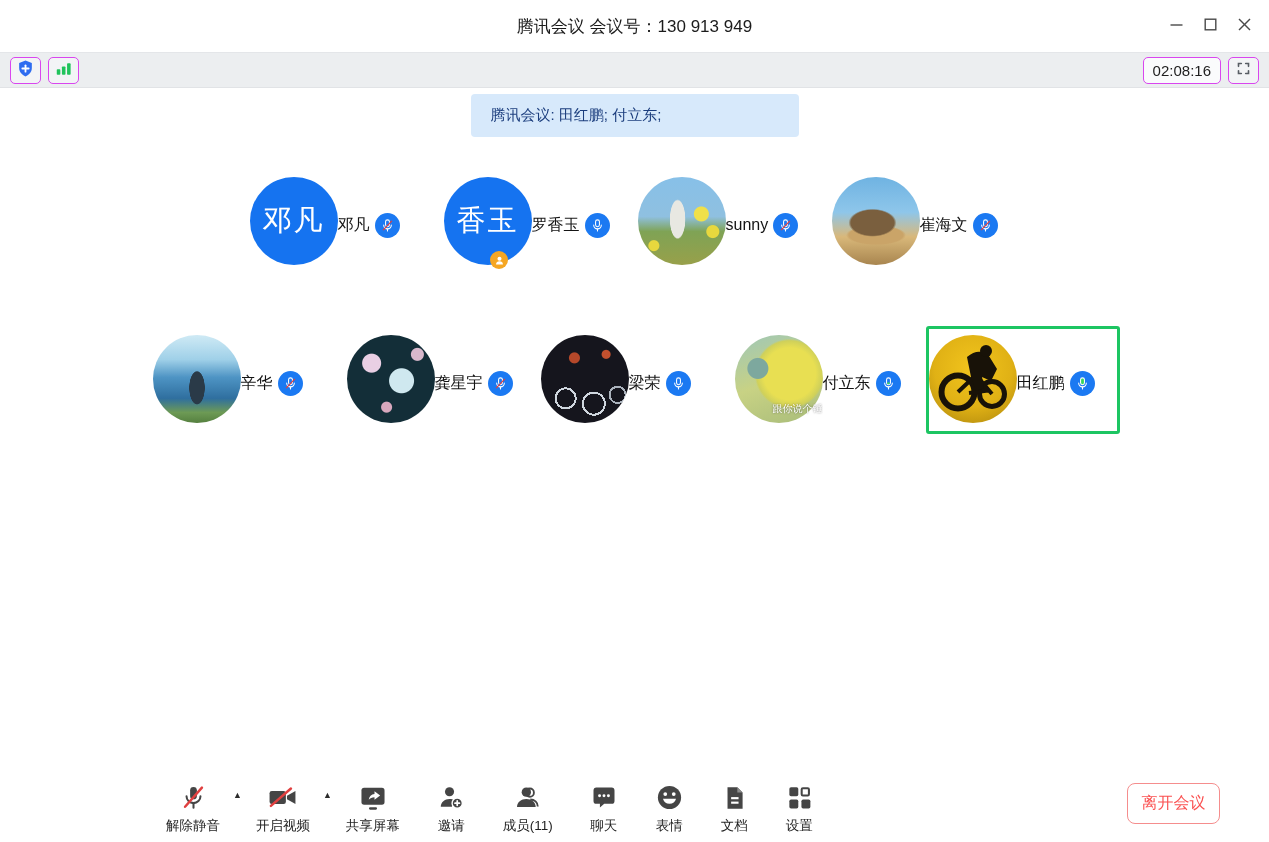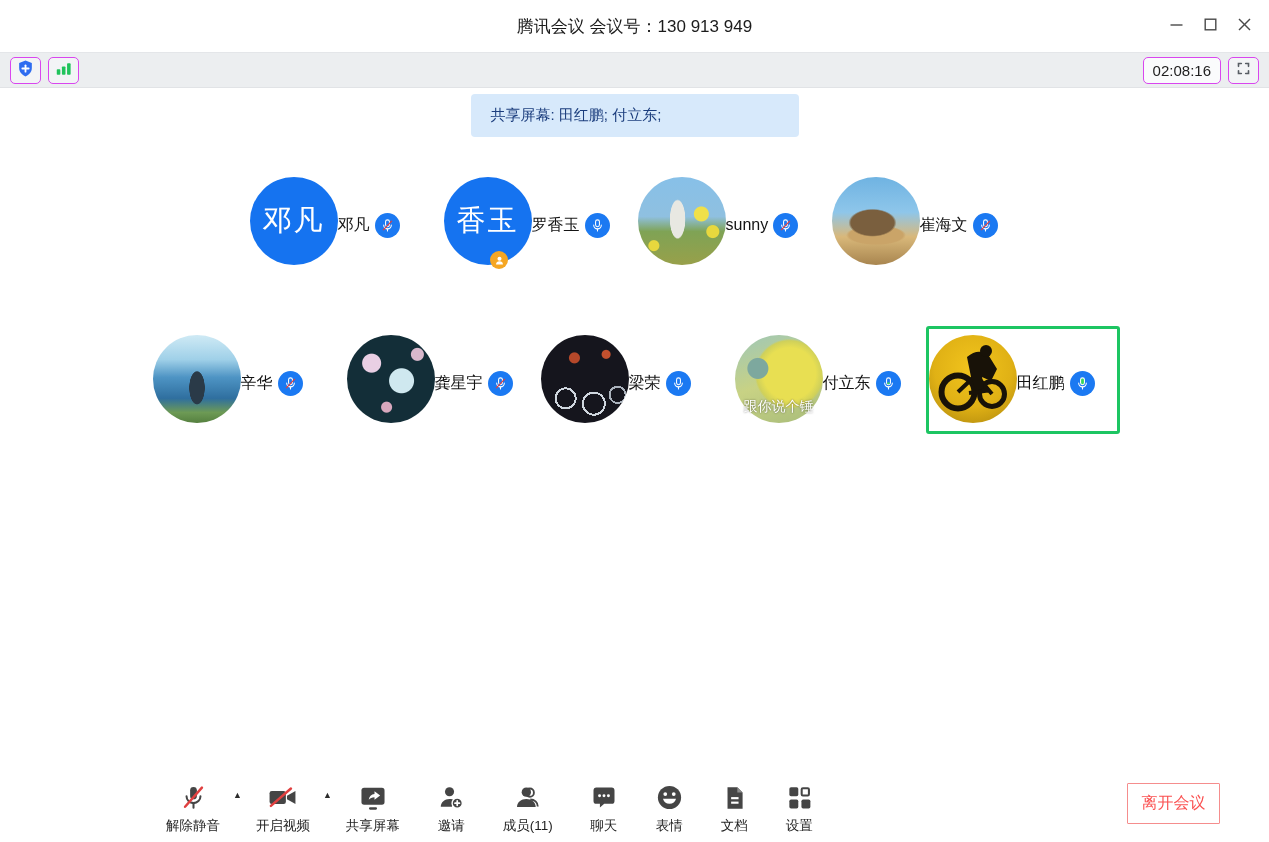--- a/index.html
+++ b/index.html
@@ -27,21 +27,21 @@
   .banner { margin:6px auto 0; width:328px; height:43px; background:#d7e9fb; border-radius:4px; display:flex; align-items:center; padding-left:20px; box-sizing:border-box; }
   .banner span { font-size:15px; color:#1c3e7e; }
 
   
   .grid { margin-top:31px; display:flex; flex-direction:column; gap:50px; }
   .grid-row { display:flex; justify-content:center; }
   .tile { width:194px; box-sizing:border-box; border:3px solid transparent; border-radius:3px; padding:6px 0 8px; display:flex; align-items:center; cursor:default; }
   .tile.active { border-color:#1dc562; }
   .avatar { position:relative; width:88px; height:88px; border-radius:50%; display:flex; align-items:center; justify-content:center; flex:none; }
   .initials { color:#fff; font-size:29px; letter-spacing:2px; }
-  .avatar-caption { position:absolute; bottom:7px; left:0; right:0; text-align:center; font-size:14px; color:#fff; text-shadow:0 0 2px rgba(0,0,0,.55); white-space:nowrap; overflow:hidden; }
+  .avatar-caption { position:absolute; bottom:7px; left:0; right:0; text-align:right; font-size:10px; color:#fff; text-shadow:0 0 2px rgba(0,0,0,.55); white-space:nowrap; overflow:hidden; }
   .avatar-overlay { position:absolute; left:0; top:0; }
   .host-badge { position:absolute; bottom:-4px; left:53%; width:18px; height:18px; background:#f5a623; border-radius:50%; display:flex; align-items:center; justify-content:center; }
   .name-row { margin-top:8px; height:26px; display:flex; align-items:center; gap:5px; }
   .pname { font-size:16px; color:#141414; }
   .mic-badge { width:25px; height:25px; border-radius:50%; background:#1b79f2; display:flex; align-items:center; justify-content:center; cursor:pointer; flex:none; }
 
   
   .av-initials { background:#1573f0; }
   .av-field { background:
       radial-gradient(circle at 72% 42%, #f0e04a 7px, rgba(0,0,0,0) 8px),
@@ -82,21 +82,21 @@
       radial-gradient(ellipse 26px 20px at 42% 78%, #e5ca45 85%, rgba(0,0,0,0)),
       linear-gradient(135deg,#7f9a6d 0%,#93967f 55%,#8d8d85 100%); }
 
   
   .bottombar { position:absolute; left:0; right:0; bottom:0; height:64px; background:#fff; }
   .tb-items { position:absolute; left:166px; bottom:7px; display:flex; align-items:flex-start; }
   .tb-item { display:flex; flex-direction:column; align-items:center; background:none; border:none; padding:0; cursor:pointer; margin-right:37px; }
   .tb-icon { height:29px; display:flex; align-items:center; justify-content:center; }
   .tb-label { margin-top:5px; font-size:13.5px; color:#1f1f1f; white-space:nowrap; }
   .tb-caret { background:none; border:none; padding:0; cursor:pointer; font-size:9px; color:#2b2b2b; margin:8px 14px 0 -24px; line-height:1; }
-  .leave-btn { position:absolute; right:49px; bottom:18px; width:93px; height:41px; background:#ffffff; border:1.5px solid #f58d8d; border-radius:1px; color:#fa5151; font-size:16px; cursor:pointer; font-family:inherit; }
+  .leave-btn { position:absolute; right:49px; bottom:18px; width:93px; height:41px; background:#ffffff; border:1.5px solid #f58d8d; border-radius:8px; color:#fa5151; font-size:16px; cursor:pointer; font-family:inherit; }
 </style>
 </head>
 <body>
 
 <div class="app">
 
   <header class="titlebar">
     <div class="win-title">腾讯会议 会议号：130 913 949</div>
     <div class="win-controls">
       <button class="win-btn">
@@ -143,21 +143,21 @@
               <path d="M15.5 4H20v4.5"></path>
               <path d="M20 15.5V20h-4.5"></path>
               <path d="M8.5 20H4v-4.5"></path>
             </svg></span>
         </button>
     </div>
   </div>
 
   <main class="stage">
     <div class="banner">
-      <span>共享屏幕: 田红鹏; 付立东;</span>
+      <span>腾讯会议: 田红鹏; 付立东;</span>
     </div>
     <div id="grid" class="grid">
         <div class="grid-row">
           <div class="tile">
             <div class="avatar av-initials">
               <span class="initials">邓凡</span>
             </div>
             <div class="name-row">
               <span class="pname">邓凡</span>
               <span class="mic-badge">

